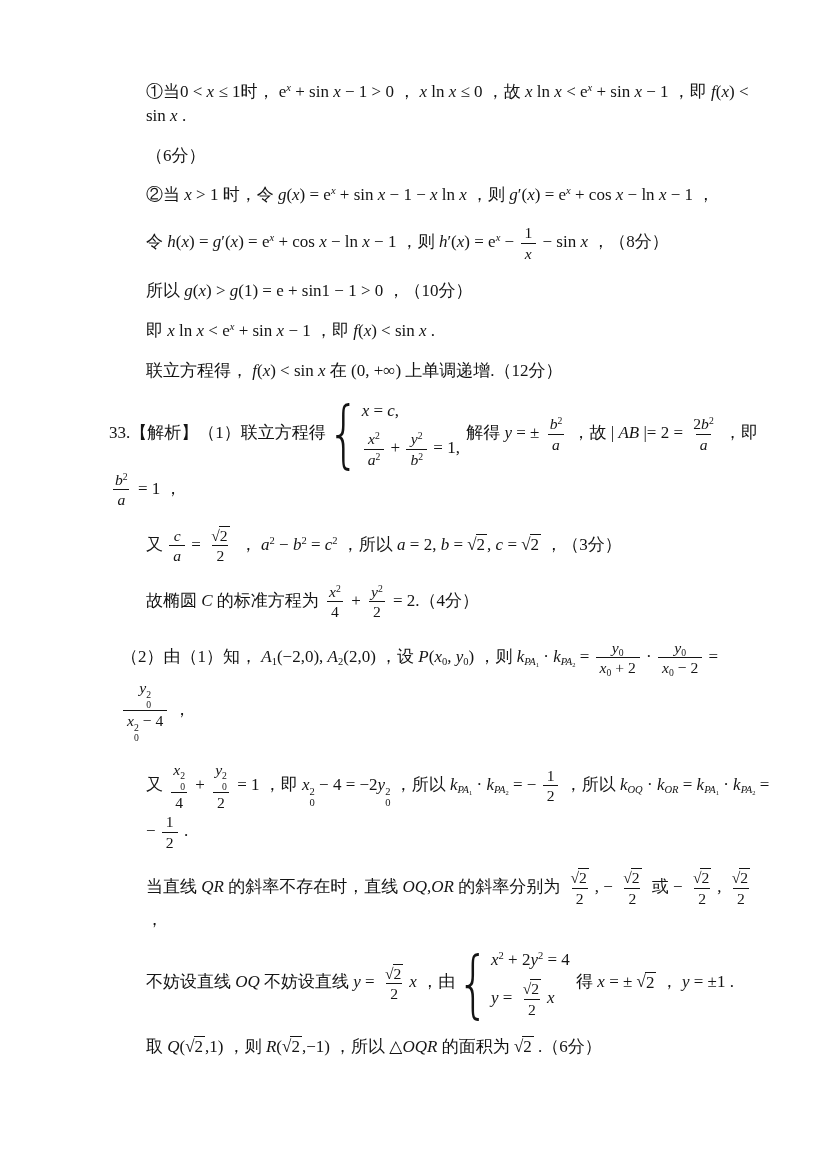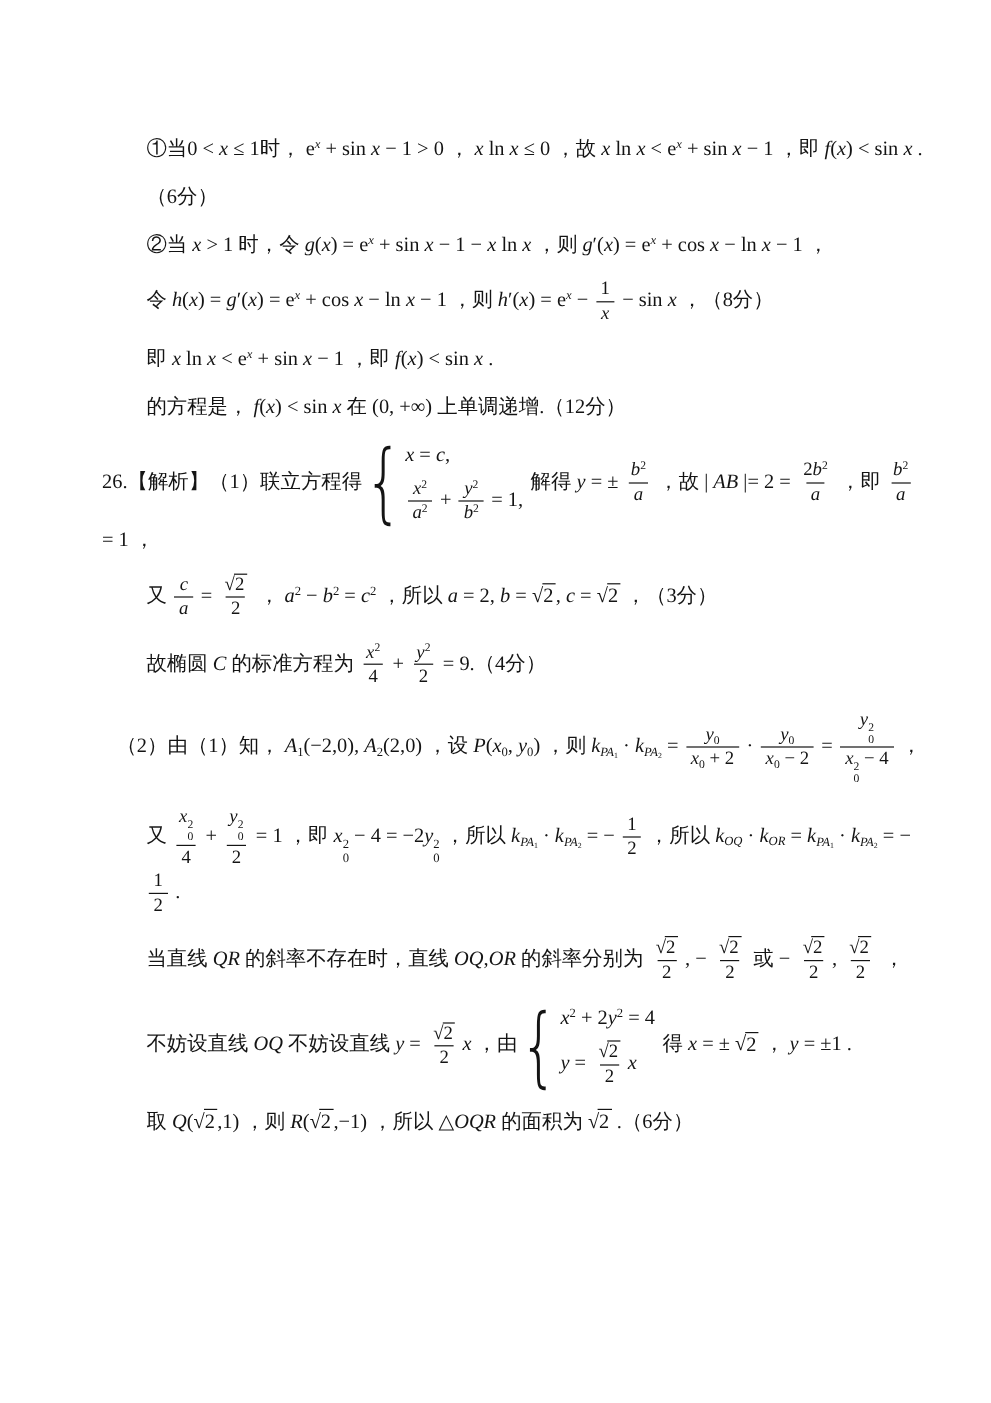--- a/index.html
+++ b/index.html
@@ -1,21 +1,21 @@
 <!DOCTYPE html>
 <html><head>
 <meta charset="utf-8">
 <style>
   html,body { margin:0; padding:0; }
   body {
     width:826px; height:1169px; background:#ffffff; overflow:hidden;
     font-family:"Liberation Serif","DejaVu Serif",serif;
     color:#141414; font-size:17px;
   }
-  .content { padding:112px 56px 0 122px; }
+  .content { padding:80px 56px 0 122px;margin-left:24px; }
   .line { display:block; margin-bottom:16px; line-height:1.4; white-space:normal; }
   .tx { font-style:normal; }
   .it { font-style:italic; }
   .sup { font-size:0.62em; vertical-align:0.55em; line-height:1; }
   .sub { font-size:0.62em; vertical-align:-0.3em; line-height:1; }
   .ss  { display:inline-flex; flex-direction:column; align-items:flex-start;
          font-size:0.62em; line-height:1.05; vertical-align:-0.5em; }
   .frac { display:inline-flex; flex-direction:column; align-items:center;
           vertical-align:middle; margin:0 2px; text-align:center; font-size:0.92em; }
   .frac > .num, .frac > .den { display:block; padding:0 4px; line-height:1.25; }
@@ -35,23 +35,24 @@
 
 <div class="page">
   <div class="content" id="content">
       <div class="line"><span class="tx">①当</span><span class="tx">0 &lt; </span><span class="it">x</span><span class="tx"> ≤ 1</span><span class="tx">时， e</span><span class="sup"><span class="it">x</span></span><span class="tx"> + sin </span><span class="it">x</span><span class="tx"> − 1 &gt; 0 ， </span><span class="it">x</span><span class="tx"> ln </span><span class="it">x</span><span class="tx"> ≤ 0 ，故 </span><span class="it">x</span><span class="tx"> ln </span><span class="it">x</span><span class="tx"> &lt; e</span><span class="sup"><span class="it">x</span></span><span class="tx"> + sin </span><span class="it">x</span><span class="tx"> − 1 ，即 </span><span class="it">f</span><span class="tx">(</span><span class="it">x</span><span class="tx">) &lt; sin </span><span class="it">x</span><span class="tx"> .</span></div>
       <div class="line"><span class="tx">（6分）</span></div>
       <div class="line"><span class="tx">②当 </span><span class="it">x</span><span class="tx"> &gt; 1 时，令 </span><span class="it">g</span><span class="tx">(</span><span class="it">x</span><span class="tx">) = e</span><span class="sup"><span class="it">x</span></span><span class="tx"> + sin </span><span class="it">x</span><span class="tx"> − 1 − </span><span class="it">x</span><span class="tx"> ln </span><span class="it">x</span><span class="tx"> ，则 </span><span class="it">g</span><span class="tx">′(</span><span class="it">x</span><span class="tx">) = e</span><span class="sup"><span class="it">x</span></span><span class="tx"> + cos </span><span class="it">x</span><span class="tx"> − ln </span><span class="it">x</span><span class="tx"> − 1 ，</span></div>
       <div class="line"><span class="tx">令 </span><span class="it">h</span><span class="tx">(</span><span class="it">x</span><span class="tx">) = </span><span class="it">g</span><span class="tx">′(</span><span class="it">x</span><span class="tx">) = e</span><span class="sup"><span class="it">x</span></span><span class="tx"> + cos </span><span class="it">x</span><span class="tx"> − ln </span><span class="it">x</span><span class="tx"> − 1 ，则 </span><span class="it">h</span><span class="tx">′(</span><span class="it">x</span><span class="tx">) = e</span><span class="sup"><span class="it">x</span></span><span class="tx"> − </span><span class="frac">
           <span class="num"><span class="tx">1</span></span>
           <span class="den"><span class="it">x</span></span>
         </span><span class="tx"> − sin </span><span class="it">x</span><span class="tx"> ，（8分）</span></div>
+      <div class="line"><span class="tx">所以 </span><span class="it">g</span><span class="tx">(</span><span class="it">x</span><span class="tx">) &gt; </span><span class="it">g</span><span class="tx">(1) = e + sin1 − 1 &gt; 0 ，（10分）</span></div>
       <div class="line"><span class="tx">即 </span><span class="it">x</span><span class="tx"> ln </span><span class="it">x</span><span class="tx"> &lt; e</span><span class="sup"><span class="it">x</span></span><span class="tx"> + sin </span><span class="it">x</span><span class="tx"> − 1 ，即 </span><span class="it">f</span><span class="tx">(</span><span class="it">x</span><span class="tx">) &lt; sin </span><span class="it">x</span><span class="tx"> .</span></div>
-      <div class="line"><span class="tx">的方程是， </span><span class="it">f</span><span class="tx">(</span><span class="it">x</span><span class="tx">) &lt; sin </span><span class="it">x</span><span class="tx"> 在 (0, +∞) 上单调递增.（12分）</span></div>
-      <div class="line" style="margin-left: -37px;"><span class="tx">26.【解析】（1）联立方程得</span><span class="cases">
+      <div class="line"><span class="tx">联立方程得， </span><span class="it">f</span><span class="tx">(</span><span class="it">x</span><span class="tx">) &lt; sin </span><span class="it">x</span><span class="tx"> 在 (0, +∞) 上单调递增.（12分）</span></div>
+      <div class="line" style="margin-left: -37px;"><span class="tx">33.【解析】（1）联立方程得</span><span class="cases">
           <span class="brace">{</span>
           <span class="crows">
             <span class="crow"><span class="it">x</span><span class="tx"> = </span><span class="it">c</span><span class="tx">,</span></span>
             <span class="crow"><span class="frac">
                 <span class="num"><span class="it">x</span><span class="sup"><span class="tx">2</span></span></span>
                 <span class="den"><span class="it">a</span><span class="sup"><span class="tx">2</span></span></span>
               </span><span class="tx"> + </span><span class="frac">
                 <span class="num"><span class="it">y</span><span class="sup"><span class="tx">2</span></span></span>
                 <span class="den"><span class="it">b</span><span class="sup"><span class="tx">2</span></span></span>
               </span><span class="tx"> = 1,</span></span>
@@ -72,21 +73,21 @@
         </span><span class="tx"> = </span><span class="frac">
           <span class="num"><span class="sqrt"><span class="rad">√</span><span class="sqb"><span class="tx">2</span></span></span></span>
           <span class="den"><span class="tx">2</span></span>
         </span><span class="tx"> ， </span><span class="it">a</span><span class="sup"><span class="tx">2</span></span><span class="tx"> − </span><span class="it">b</span><span class="sup"><span class="tx">2</span></span><span class="tx"> = </span><span class="it">c</span><span class="sup"><span class="tx">2</span></span><span class="tx"> ，所以 </span><span class="it">a</span><span class="tx"> = 2, </span><span class="it">b</span><span class="tx"> = </span><span class="sqrt"><span class="rad">√</span><span class="sqb"><span class="tx">2</span></span></span><span class="tx">, </span><span class="it">c</span><span class="tx"> = </span><span class="sqrt"><span class="rad">√</span><span class="sqb"><span class="tx">2</span></span></span><span class="tx"> ，（3分）</span></div>
       <div class="line"><span class="tx">故椭圆 </span><span class="it">C</span><span class="tx"> 的标准方程为 </span><span class="frac">
           <span class="num"><span class="it">x</span><span class="sup"><span class="tx">2</span></span></span>
           <span class="den"><span class="tx">4</span></span>
         </span><span class="tx"> + </span><span class="frac">
           <span class="num"><span class="it">y</span><span class="sup"><span class="tx">2</span></span></span>
           <span class="den"><span class="tx">2</span></span>
-        </span><span class="tx"> = 9.（4分）</span></div>
+        </span><span class="tx"> = 2.（4分）</span></div>
       <div class="line" style="margin-left: -25px;"><span class="tx">（2）由（1）知， </span><span class="it">A</span><span class="sub"><span class="tx">1</span></span><span class="tx">(−2,0), </span><span class="it">A</span><span class="sub"><span class="tx">2</span></span><span class="tx">(2,0) ，设 </span><span class="it">P</span><span class="tx">(</span><span class="it">x</span><span class="sub"><span class="tx">0</span></span><span class="tx">, </span><span class="it">y</span><span class="sub"><span class="tx">0</span></span><span class="tx">) ，则 </span><span class="it">k</span><span class="sub"><span class="it">PA</span><span class="sub"><span class="tx">1</span></span></span><span class="tx"> · </span><span class="it">k</span><span class="sub"><span class="it">PA</span><span class="sub"><span class="tx">2</span></span></span><span class="tx"> = </span><span class="frac">
           <span class="num"><span class="it">y</span><span class="sub"><span class="tx">0</span></span></span>
           <span class="den"><span class="it">x</span><span class="sub"><span class="tx">0</span></span><span class="tx"> + 2</span></span>
         </span><span class="tx"> · </span><span class="frac">
           <span class="num"><span class="it">y</span><span class="sub"><span class="tx">0</span></span></span>
           <span class="den"><span class="it">x</span><span class="sub"><span class="tx">0</span></span><span class="tx"> − 2</span></span>
         </span><span class="tx"> = </span><span class="frac">
           <span class="num"><span class="it">y</span><span class="ss">
               <span class="t"><span class="tx">2</span></span>
               <span class="b"><span class="tx">0</span></span>

